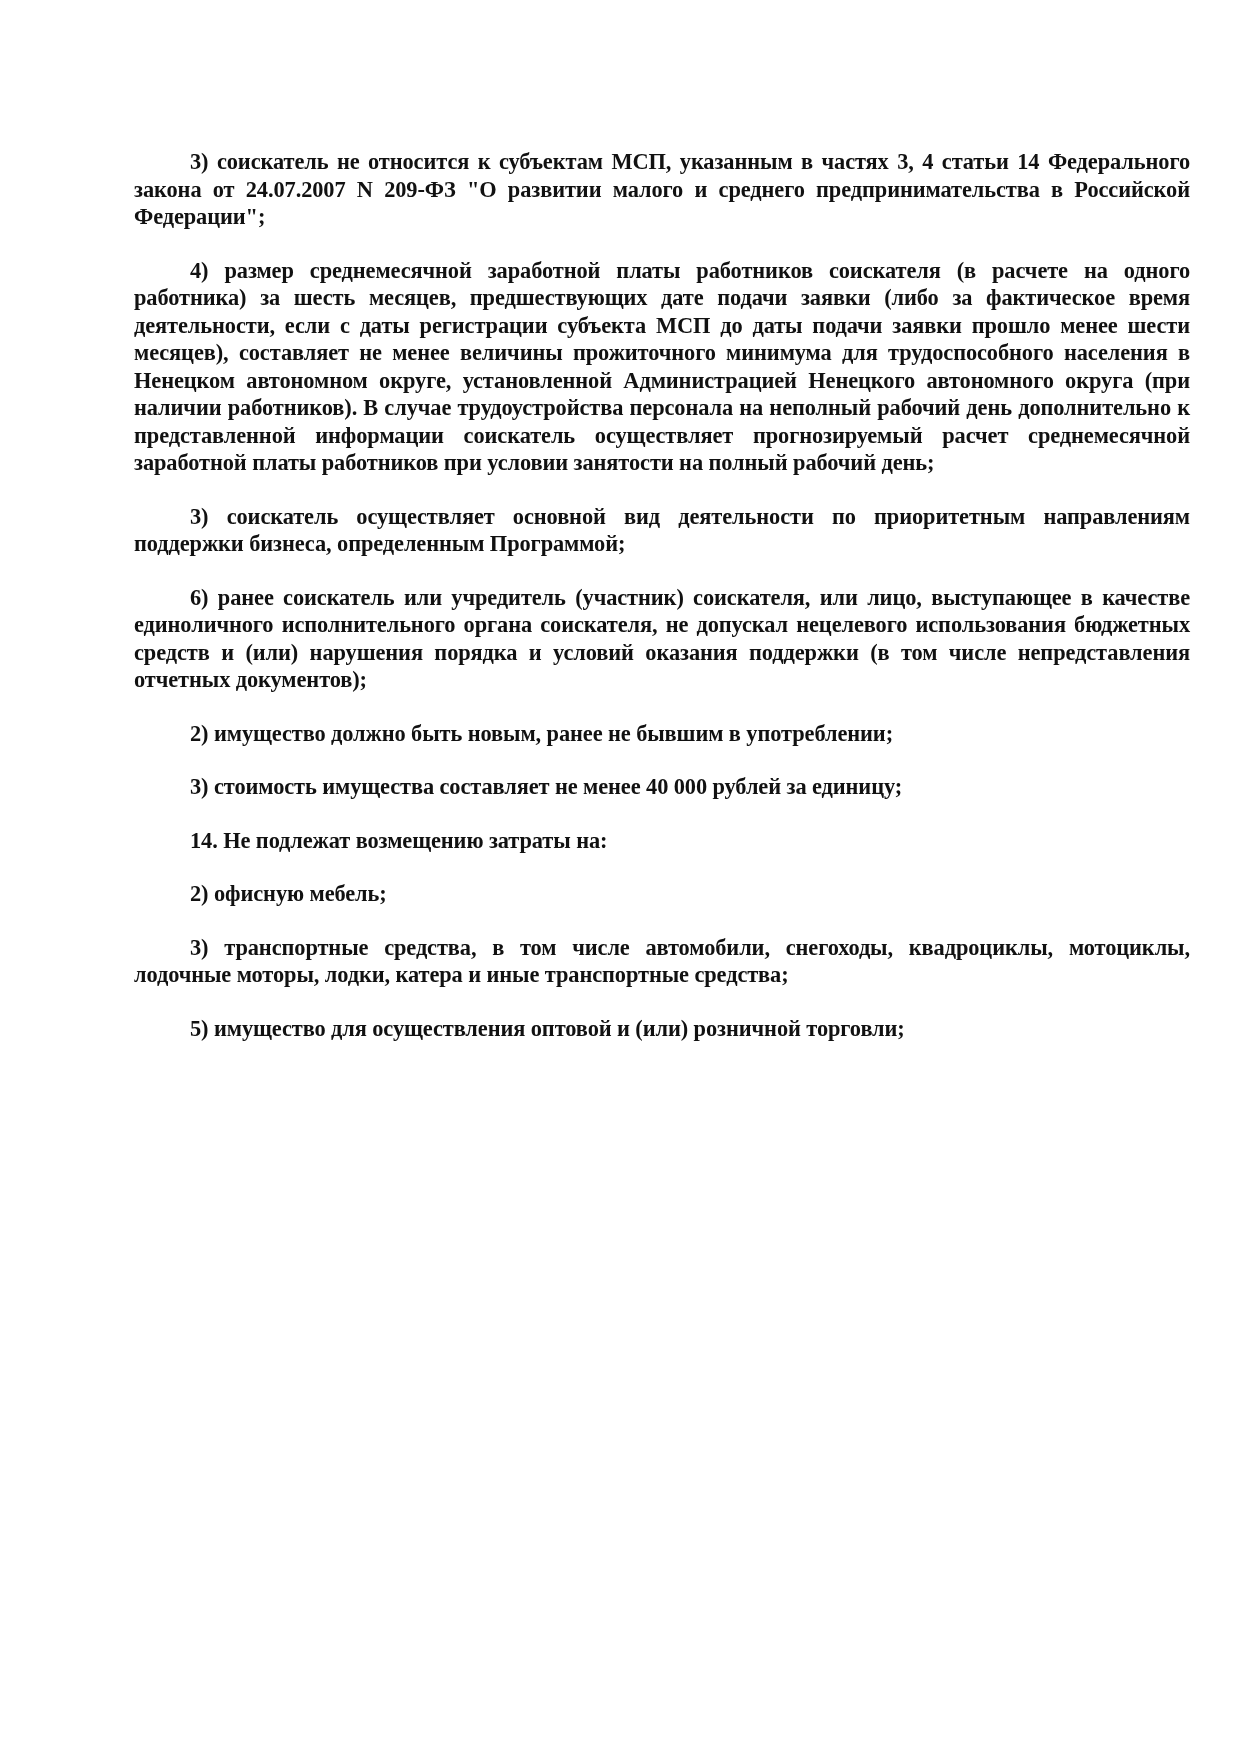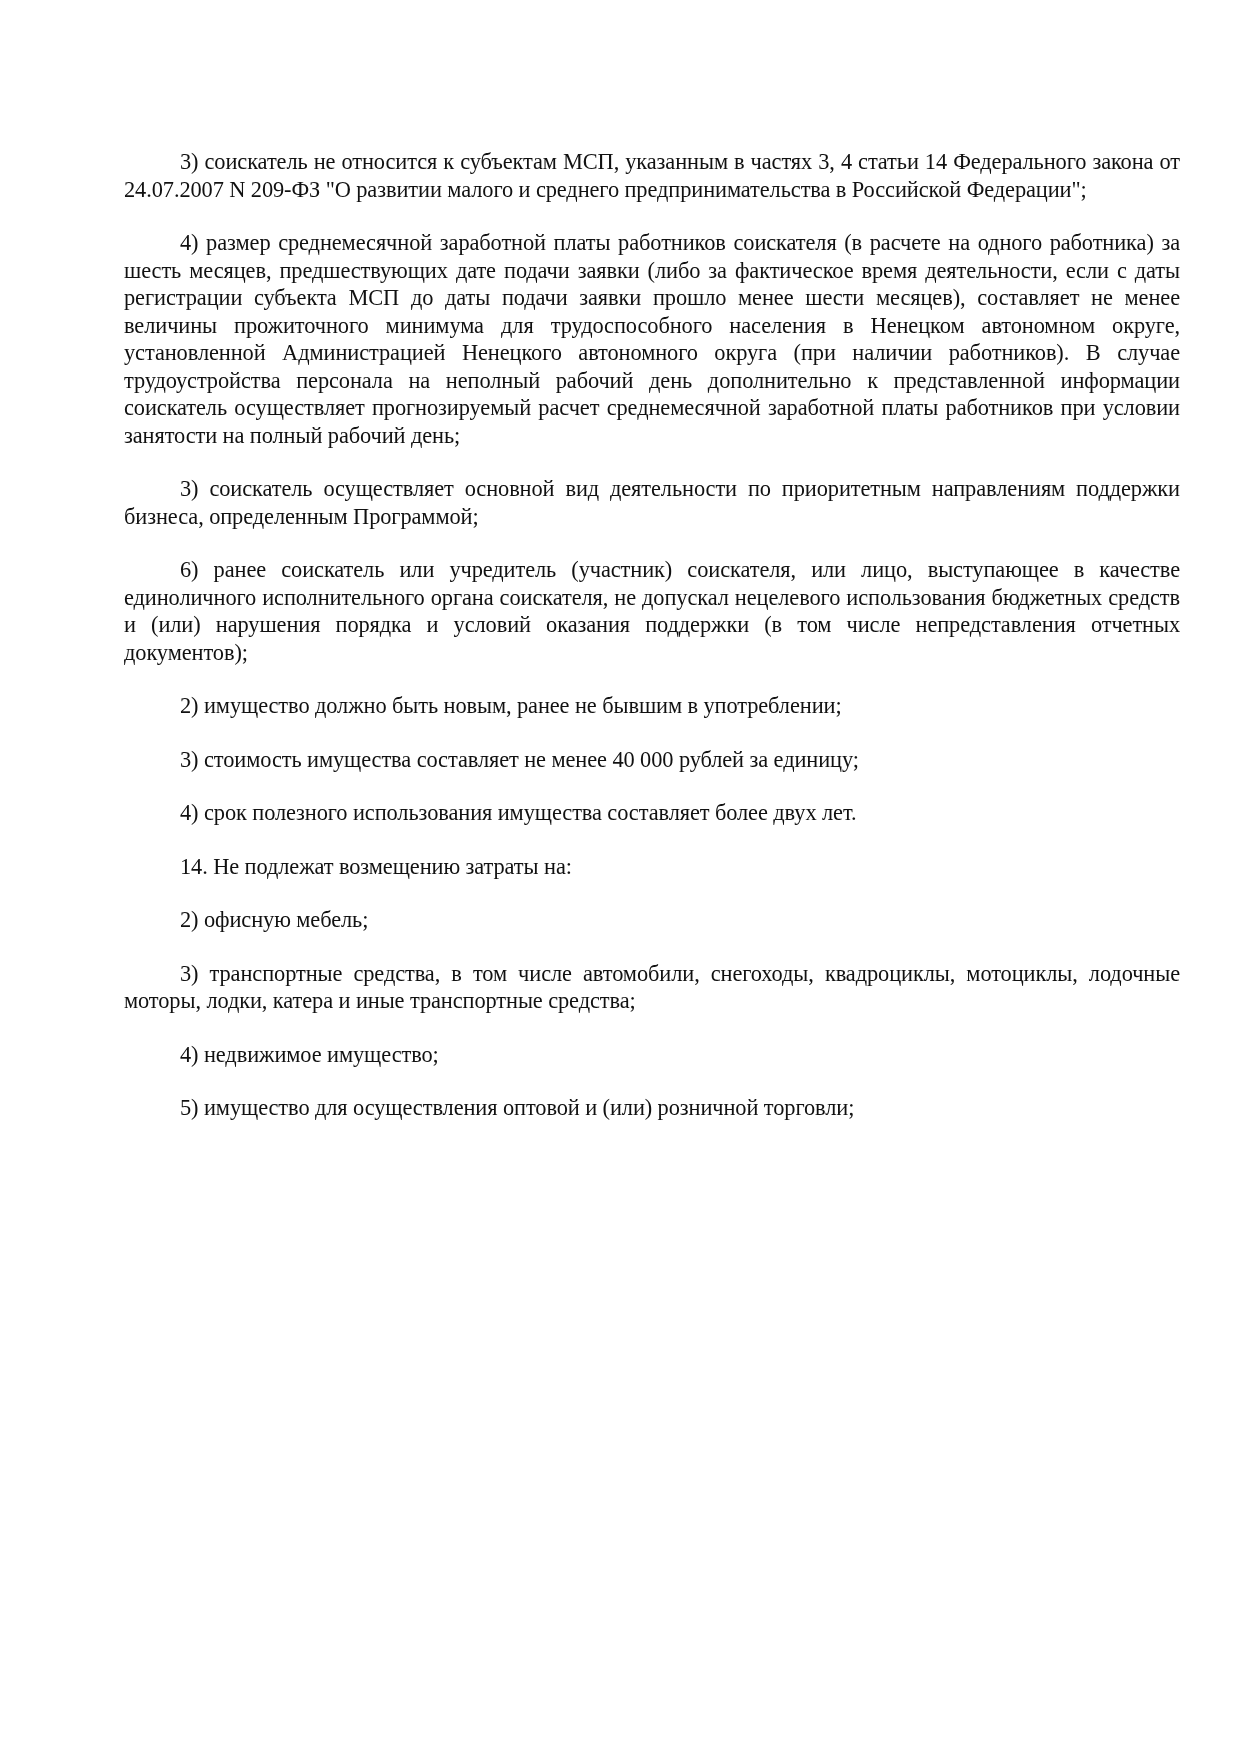--- a/index.html
+++ b/index.html
@@ -10,42 +10,41 @@
     body {
       width: 1240px;
       height: 1754px;
       position: relative;
       overflow: hidden;
       color: #111111;
       font-family: "Liberation Serif", "DejaVu Serif", serif;
     }
     .page {
       position: absolute;
-      left: 124px;
+      left: 134px;
       top: 148px;
       width: 1056px;
+      font-weight: bold;
     }
     .para {
       font-size: 22.4px;
       line-height: 27.5px;
       text-align: justify;
       text-indent: 56px;
       margin: 0 0 26px 0;
       letter-spacing: -0.1px;
     }
   </style>
 </head>
 <body>
 
 <div class="page">
   <p class="para">3) соискатель не относится к субъектам МСП, указанным в частях 3, 4 статьи 14 Федерального закона от 24.07.2007 N 209-ФЗ "О развитии малого и среднего предпринимательства в Российской Федерации";</p>
   <p class="para">4) размер среднемесячной заработной платы работников соискателя (в расчете на одного работника) за шесть месяцев, предшествующих дате подачи заявки (либо за фактическое время деятельности, если с даты регистрации субъекта МСП до даты подачи заявки прошло менее шести месяцев), составляет не менее величины прожиточного минимума для трудоспособного населения в Ненецком автономном округе, установленной Администрацией Ненецкого автономного округа (при наличии работников). В случае трудоустройства персонала на неполный рабочий день дополнительно к представленной информации соискатель осуществляет прогнозируемый расчет среднемесячной заработной платы работников при условии занятости на полный рабочий день;</p>
   <p class="para">3) соискатель осуществляет основной вид деятельности по приоритетным направлениям поддержки бизнеса, определенным Программой;</p>
   <p class="para">6) ранее соискатель или учредитель (участник) соискателя, или лицо, выступающее в качестве единоличного исполнительного органа соискателя, не допускал нецелевого использования бюджетных средств и (или) нарушения порядка и условий оказания поддержки (в том числе непредставления отчетных документов);</p>
   <p class="para">2) имущество должно быть новым, ранее не бывшим в употреблении;</p>
   <p class="para">3) стоимость имущества составляет не менее 40 000 рублей за единицу;</p>
-  <p class="para">4) срок полезного использования имущества составляет более двух лет.</p>
   <p class="para">14. Не подлежат возмещению затраты на:</p>
   <p class="para">2) офисную мебель;</p>
   <p class="para">3) транспортные средства, в том числе автомобили, снегоходы, квадроциклы, мотоциклы, лодочные моторы, лодки, катера и иные транспортные средства;</p>
-  <p class="para">4) недвижимое имущество;</p>
   <p class="para">5) имущество для осуществления оптовой и (или) розничной торговли;</p>
 </div>
 
 </body></html>

